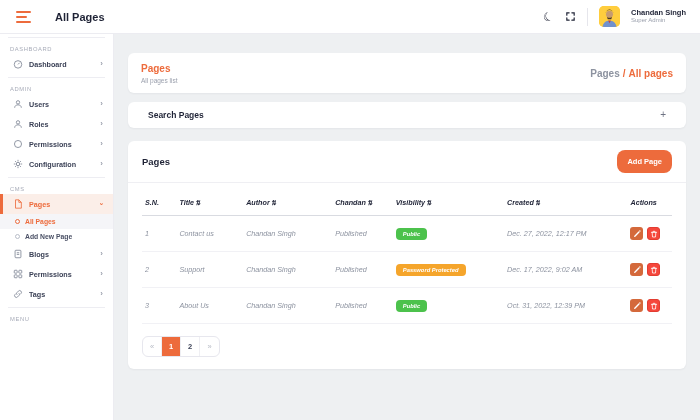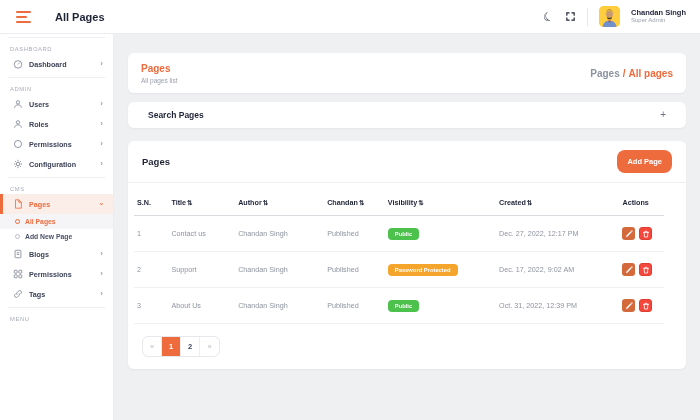--- a/index.html
+++ b/index.html
@@ -62,21 +62,21 @@
   .crumb .crumb-cur { color:#ed6b3c; }
   .card-search { display:flex; justify-content:space-between; align-items:center; padding:8px 20px; margin-bottom:13px; cursor:pointer; }
   .search-title { font-size:8.5px; font-weight:bold; color:#1f2336; }
   .plus { color:#6e7383; font-size:10px; line-height:1; }
 
   .card-table { padding-bottom:12px; }
   .tc-head { display:flex; justify-content:space-between; align-items:center; padding:9px 14px; border-bottom:1px solid #efeff3; }
   .tc-title { font-size:9.5px; font-weight:bold; color:#1f2336; }
   .btn-add { background:#ed6b3c; color:#fff; font-family:inherit; font-size:7.5px; font-weight:bold; padding:7px 10px; border-radius:8px; border:none; cursor:pointer; }
 
-  table { width:calc(100% - 28px); margin:4px 6px 0; border-collapse:collapse; table-layout:fixed; }
+  table { width:calc(100% - 28px); margin:4px 14px 0; border-collapse:collapse; table-layout:fixed;font-style:italic; }
   col.c-sn{width:34px} col.c-title{width:66px} col.c-author{width:88px} col.c-status{width:60px} col.c-vis{width:110px} col.c-created{width:122px} col.c-act{width:44px}
   th { font-size:7.2px; color:#1f2336; text-align:left; padding:11px 3px 8px; border-bottom:1px solid #d9dbe1; white-space:nowrap; }
   th .sort { font-size:6.5px; margin-left:1px; }
   td { font-size:7.2px; color:#8d93a0; padding:11px 3px; border-bottom:1px solid #f1f1f5; white-space:nowrap; }
   .badge { display:inline-block; color:#fff; font-size:5.8px; font-weight:bold; padding:3px 7px; border-radius:4px; }
   .badge[data-variant="public"] { background:#4cc24c; }
   .badge[data-variant="password"] { background:#f5a52b; }
   .actions { display:flex; gap:4px; }
   .abtn { width:13px; height:13px; border-radius:3px; display:flex; align-items:center; justify-content:center; border:none; cursor:pointer; padding:0; }
   .abtn svg { width:8px; height:8px; color:#fff; }

